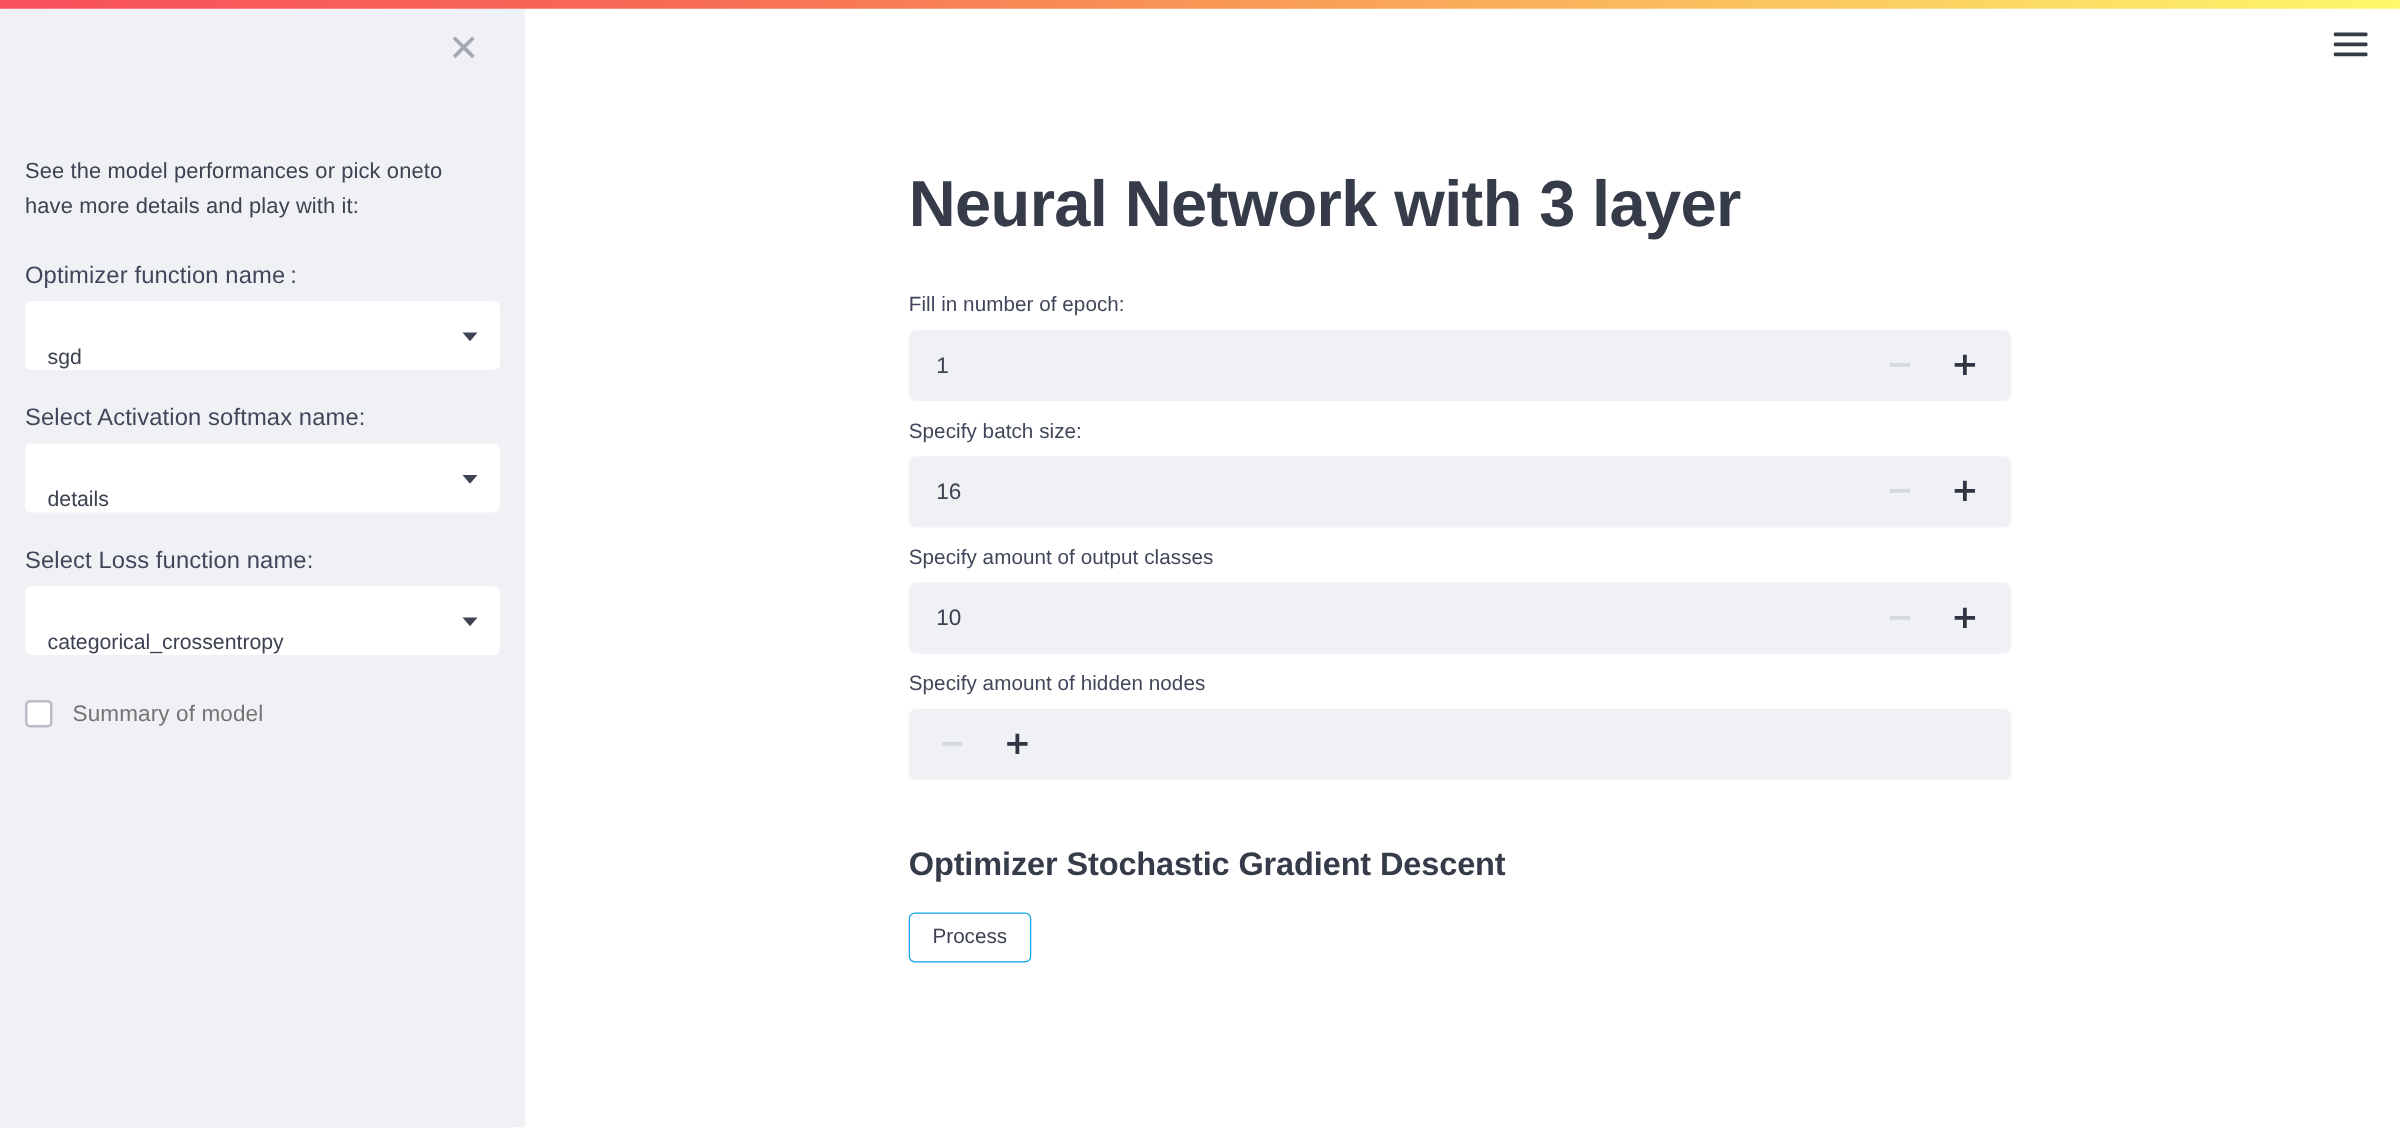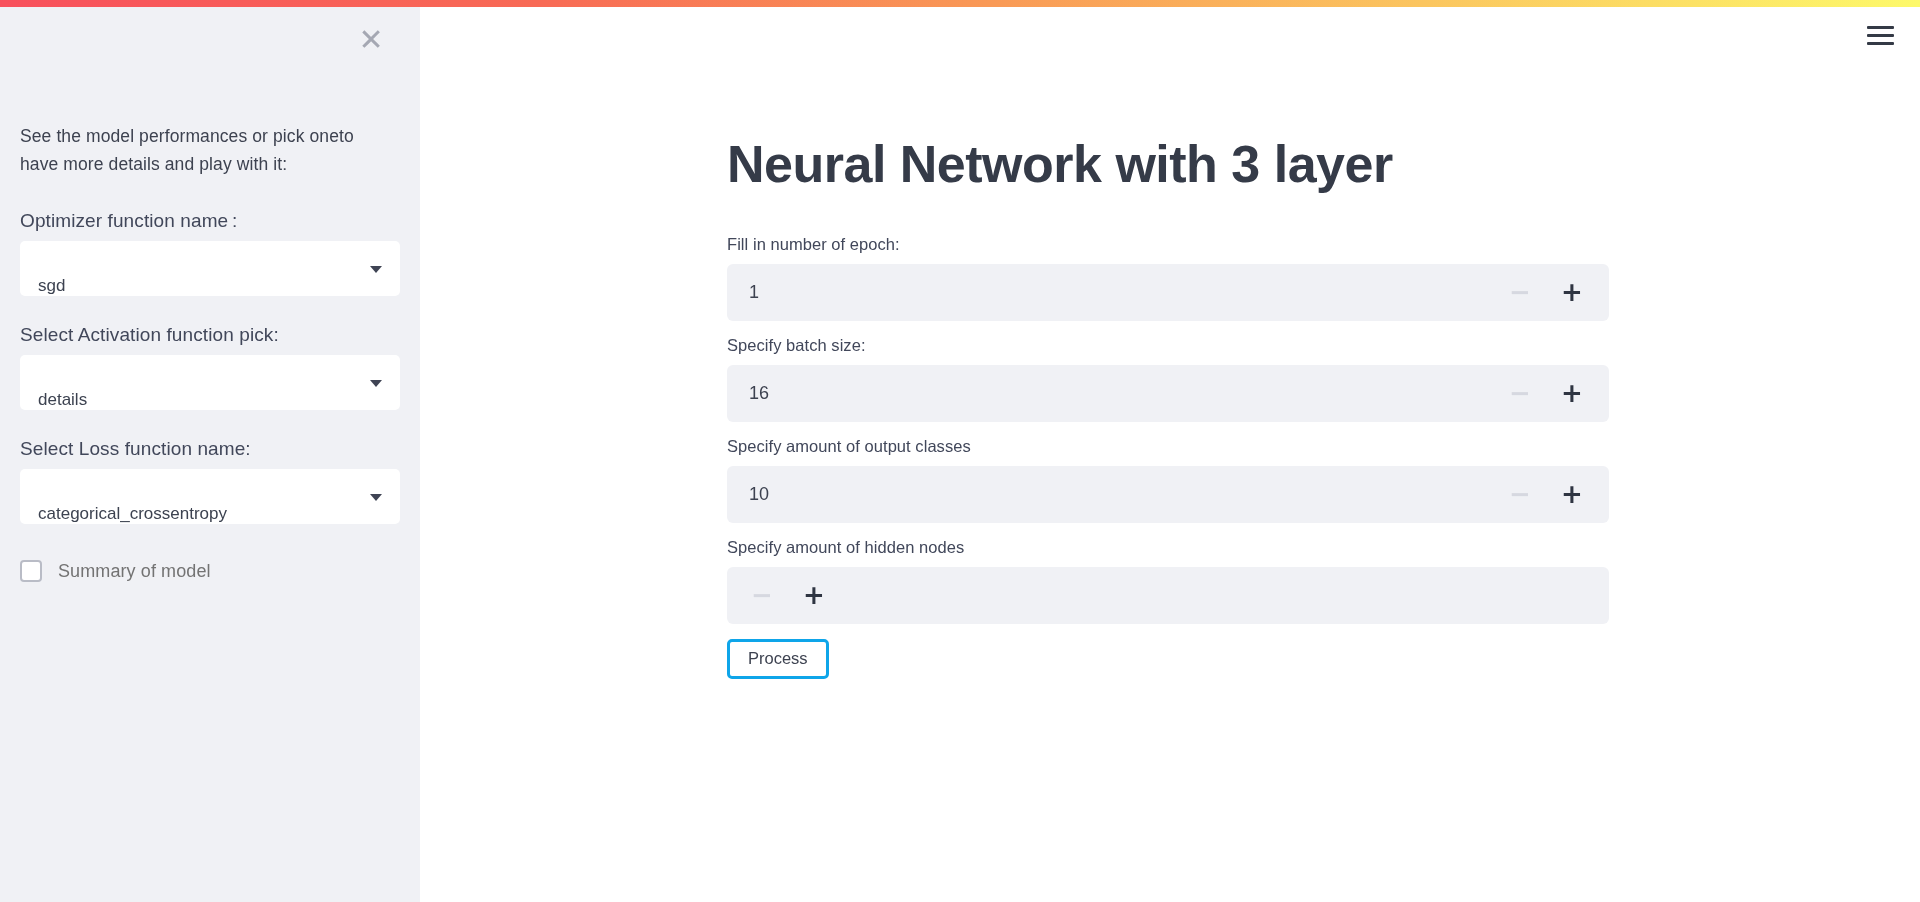--- a/index.html
+++ b/index.html
@@ -242,21 +242,21 @@
     letter-spacing: -0.1px;
   }
 
   .process-btn {
     display: inline-flex;
     align-items: center;
     justify-content: center;
     height: 40px;
     padding: 0 18px;
     background: #ffffff;
-    border: 3px solid #0ea5e9;
+    border: 1px solid #0ea5e9;
     border-radius: 5px;
     font-size: 16.5px;
     color: #3d4250;
     cursor: pointer;
     font-family: "Liberation Sans", sans-serif;
   }
 </style>
 </head>
 <body>
 
@@ -280,21 +280,21 @@
 
       <div class="field-block first">
         <div class="field-label">Optimizer function name :</div>
         <div class="select-box">
           <span class="select-value">sgd</span>
           <span class="select-caret"></span>
         </div>
       </div>
 
       <div class="field-block">
-        <div class="field-label">Select Activation function pick:</div>
+        <div class="field-label">Select Activation softmax name:</div>
         <div class="select-box">
           <span class="select-value">details</span>
           <span class="select-caret"></span>
         </div>
       </div>
 
       <div class="field-block">
         <div class="field-label">Select Loss function name:</div>
         <div class="select-box">
           <span class="select-value">categorical_crossentropy</span>
@@ -351,19 +351,20 @@
       <div class="num-field">
         <div class="num-label">Specify amount of hidden nodes</div>
         <div class="num-input">
           <span class="spinner">
             <span class="spin-btn spin-minus">−</span>
             <span class="spin-btn spin-plus">+</span>
           </span>
         </div>
       </div>
 
+      <h2 class="section-heading">Optimizer Stochastic Gradient Descent</h2>
 
       <button class="process-btn">Process</button>
 
     </div>
   </main>
 
 </div>
 
 </body></html>

